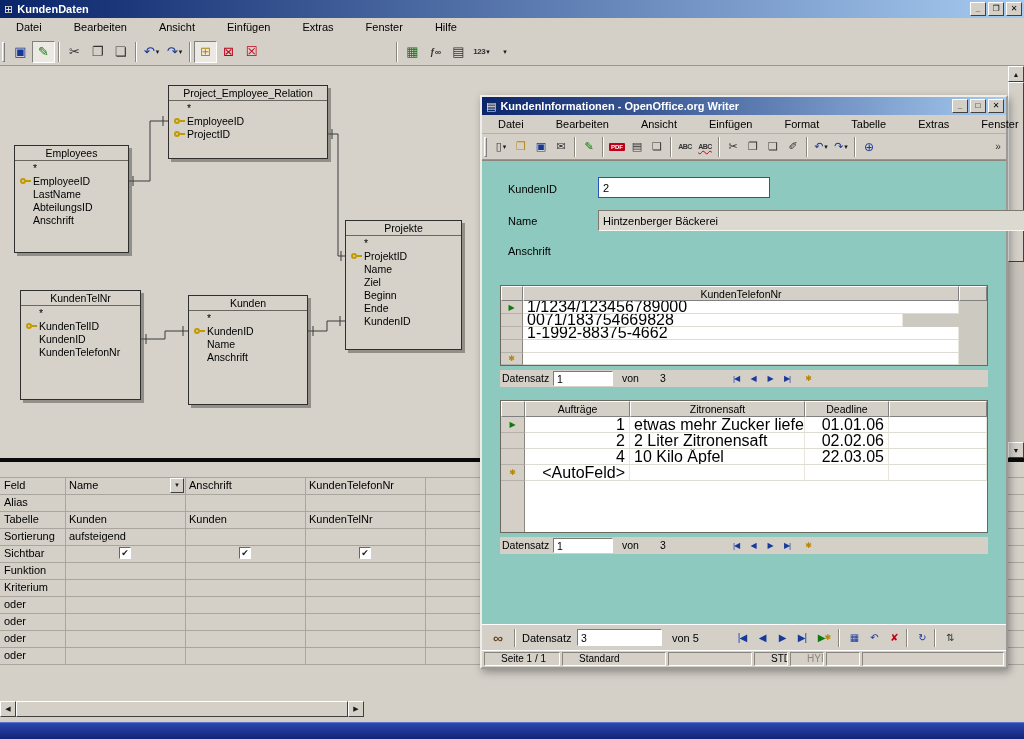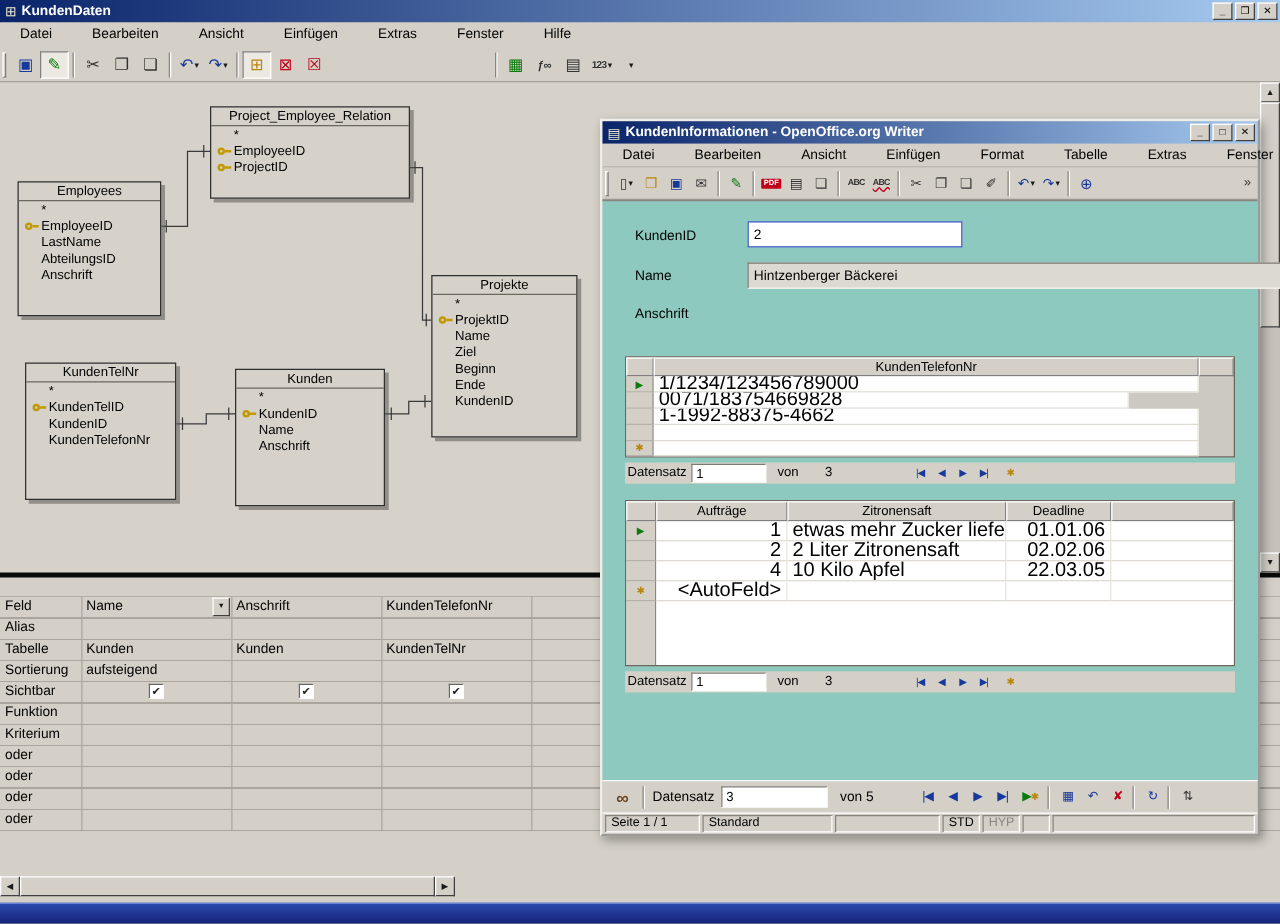--- a/index.html
+++ b/index.html
@@ -49,21 +49,21 @@
 .gh{position:absolute;background:var(--chrome,#d4d0c8);border:1px solid;border-color:#fff #808080 #808080 #fff;font-size:10.5px;display:flex;align-items:center;justify-content:center;overflow:hidden}
 .gsel{position:absolute;background:var(--chrome,#d4d0c8);border-right:1px solid #8a867e;border-bottom:1px solid #b5b1a9;display:flex;align-items:center;justify-content:center}
 .gcell{position:absolute;background:#fff;font-size:16px;display:flex;align-items:center;padding:0 4px;border-bottom:1px solid #dedbd3;border-right:1px solid #e8e5dd;white-space:nowrap;overflow:hidden}
 .gcell.r{justify-content:flex-end}
 .navbar{position:absolute;background:var(--chrome,#d4d0c8);font-size:10.5px}
 .nbtn{position:absolute;width:16px;height:14px;display:flex;align-items:center;justify-content:center;font-size:8px;color:#16399b;letter-spacing:-1px;white-space:nowrap}
 .nbtn2{position:absolute;width:20px;height:17px;display:flex;align-items:center;justify-content:center;font-size:10px;color:#16399b;letter-spacing:-1px;white-space:nowrap}
 .recfield{position:absolute;height:15px;background:#fff;border:1px solid;border-color:#7e7a72 #fff #fff #7e7a72;font-size:10.5px;padding:0 3px;outline:none}
 .vsep{position:absolute;width:2px;height:18px;border-left:1px solid #8a867e;border-right:1px solid #fff}
 .statusbar{position:absolute;display:flex;gap:2px;padding:1px 2px;background:var(--chrome,#d4d0c8);border-top:1px solid #fff}
-.sseg{height:14px;border:1px solid;border-color:#8a867e #fff #fff #8a867e;font-size:10px;padding:0 4px;line-height:12px;white-space:nowrap;overflow:hidden}
+.sseg{height:14px;border:1px solid;border-color:#8a867e #fff #fff #8a867e;font-size:10px;padding:0 16px;line-height:12px;white-space:nowrap;overflow:hidden}
 #taskbar{position:absolute;left:0;top:722px;width:1024px;height:17px;background:linear-gradient(180deg,#2c49ae,#14227a);border-top:1px solid #5a74d0;z-index:30}
 #splitter{position:absolute;left:0;top:458px;width:1024px;height:4px;background:#0a0a0a;cursor:row-resize}
 input{font-family:inherit}
 </style>
 </head>
 <body>
 
 <div id="screen">
 
   <div>

